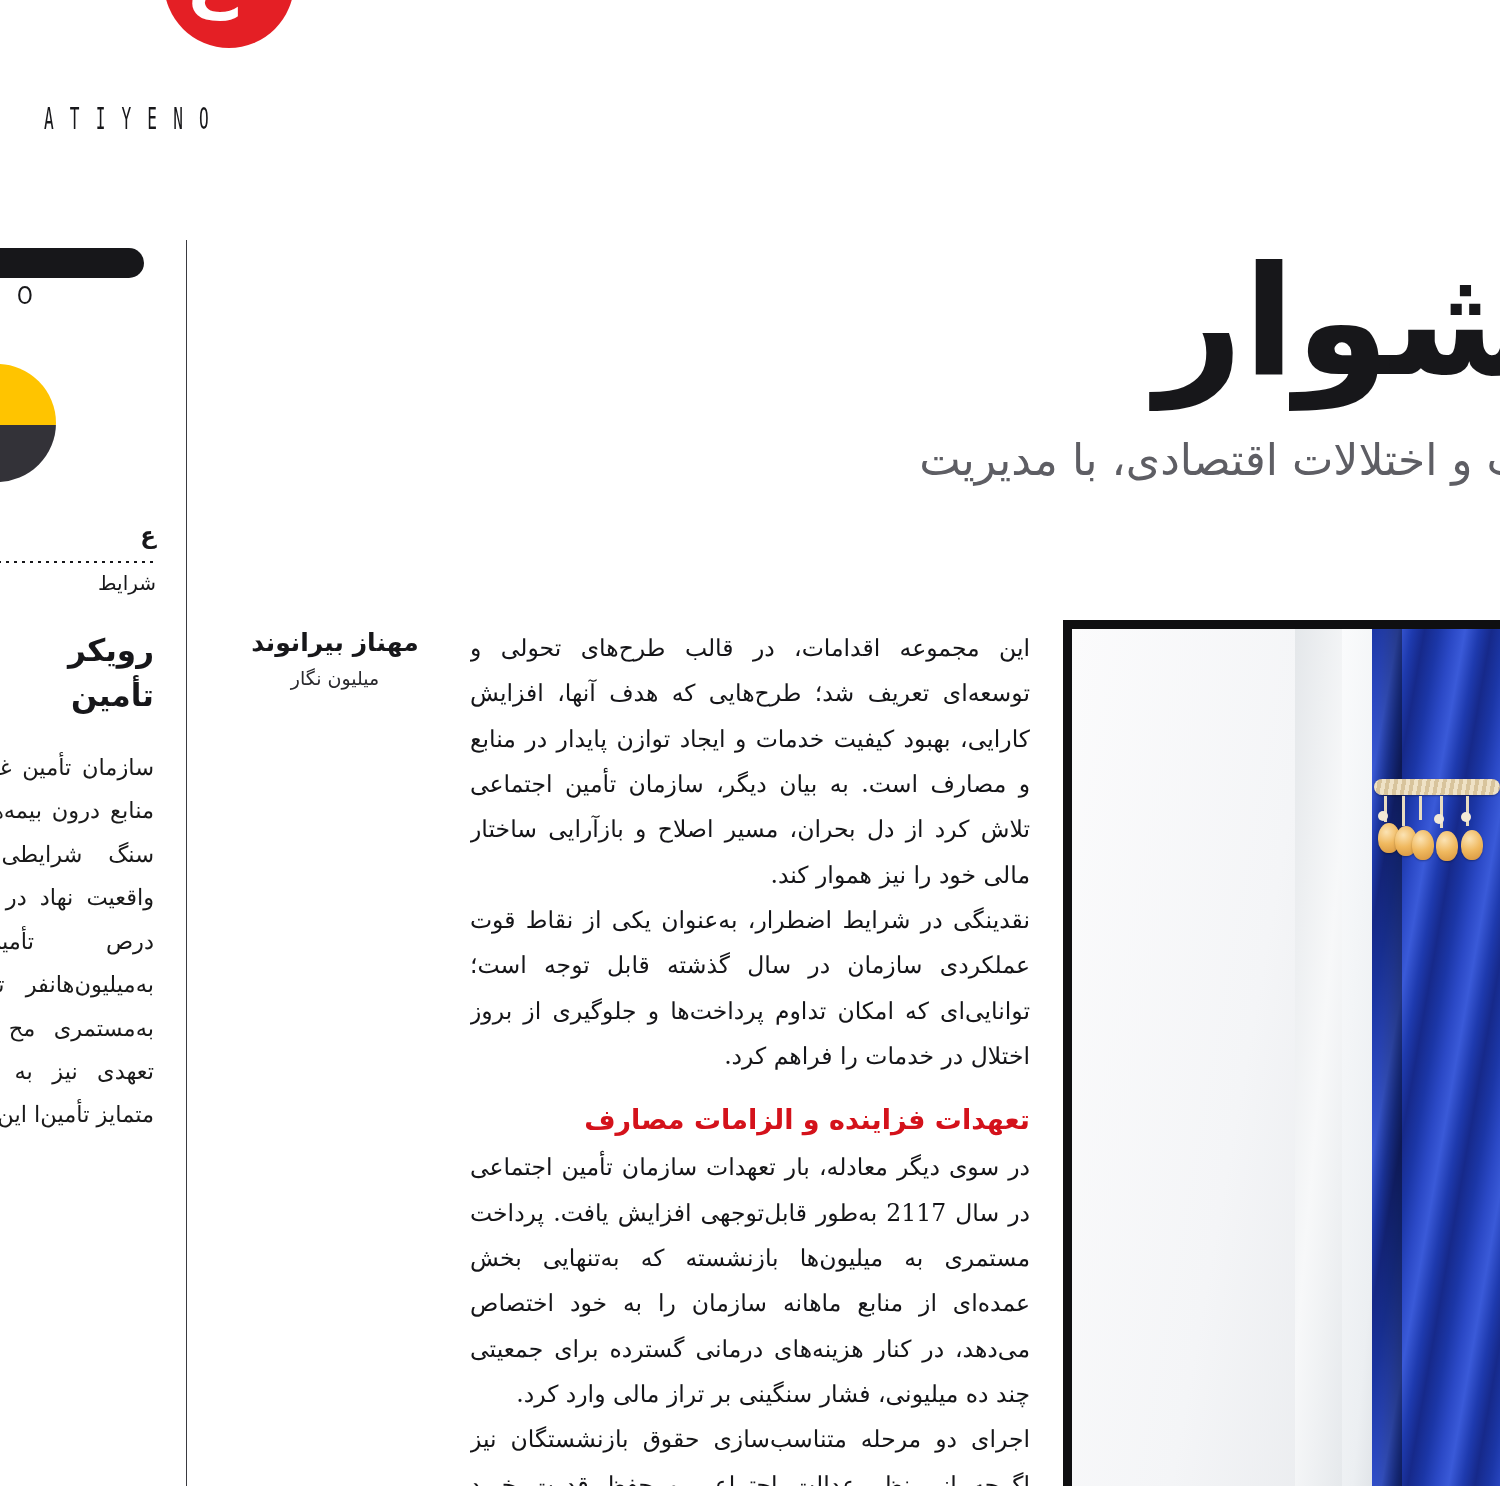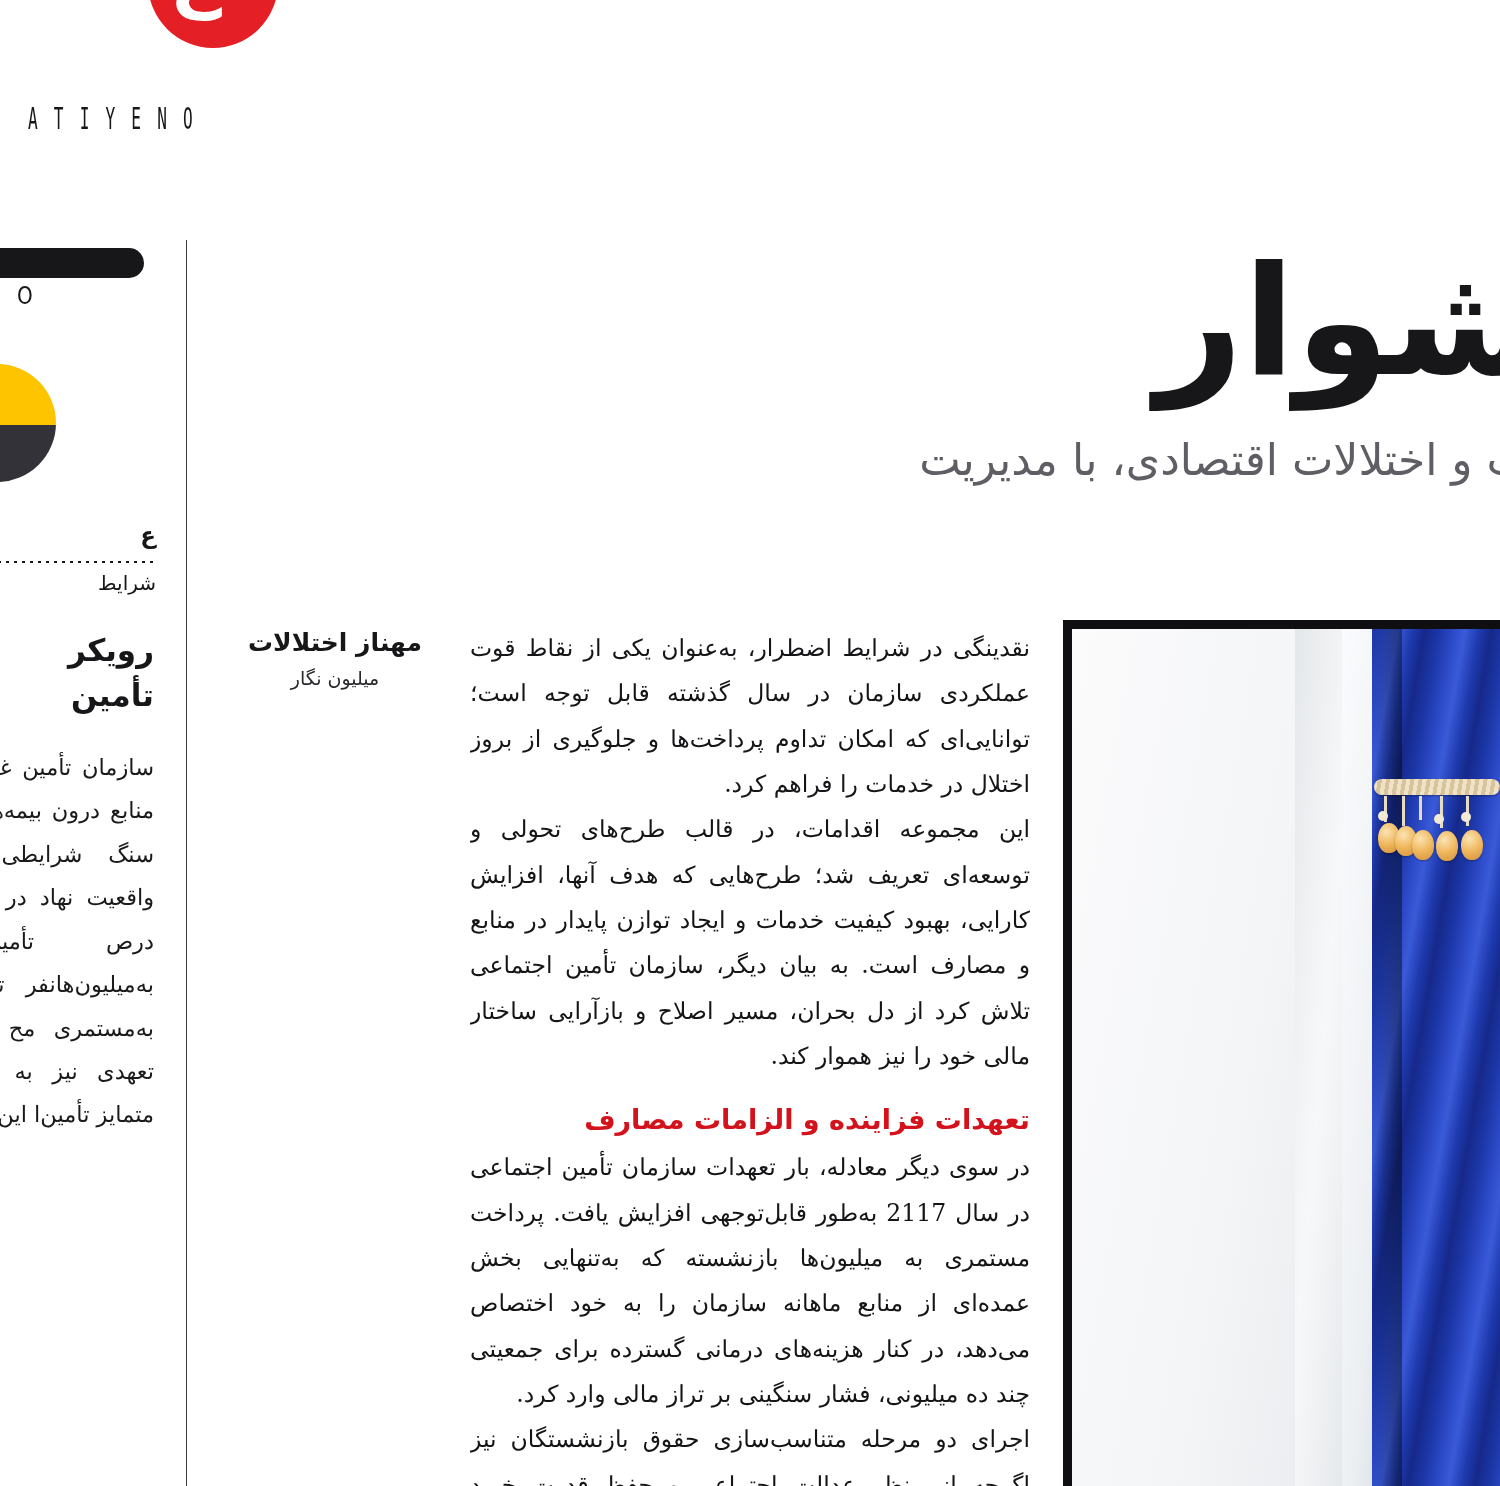--- a/index.html
+++ b/index.html
@@ -19,21 +19,21 @@
 
   .page {
     position: absolute;
     inset: 0;
     background: #ffffff;
   }
 
   
   .masthead {
     position: absolute;
-    left: 0; top: 0;
+    left: 16px; top: 0;
     width: 720px;
     height: 150px;
   }
   .masthead-logo-mark {
     position: absolute;
     left: 148px;
     top: -52px;
     width: 132px;
     height: 100px;
     overflow: hidden;
@@ -379,27 +379,27 @@
       <p>سازمان تأمین غالب جامعه باز به منابع درون بیمه‌های اجتما تعهدات سنگ شرایطی پیچ در صدر واقعیت نهاد در ساخت حدود ۷۰ درص تأمین اجتماعی به‌میلیون‌هانفر تومان منابع می به‌مستمری مح درمان، بیمه‌های تعهدی نیز به سازمان قرار د متمایز تأمین‌ا این هزینه‌هاست</p>
     </div>
   </div>
 
   <div class="headline">
     <div class="headline-main">دشوار</div>
     <div class="headline-sub">ت و اختلالات اقتصادی، با مدیریت</div>
   </div>
 
   <div class="byline">
-    <div class="byline-name">مهناز اختلالات</div>
+    <div class="byline-name">مهناز بیرانوند</div>
     <div class="byline-role">میلیون نگار</div>
   </div>
 
   <div class="article-col">
+    <p>این مجموعه اقدامات، در قالب طرح‌های تحولی و توسعه‌ای تعریف شد؛ طرح‌هایی که هدف آنها، افزایش کارایی، بهبود کیفیت خدمات و ایجاد توازن پایدار در منابع و مصارف است. به بیان دیگر، سازمان تأمین اجتماعی تلاش کرد از دل بحران، مسیر اصلاح و بازآرایی ساختار مالی خود را نیز هموار کند.</p>
     <p>نقدینگی در شرایط اضطرار، به‌عنوان یکی از نقاط قوت عملکردی سازمان در سال گذشته قابل توجه است؛ توانایی‌ای که امکان تداوم پرداخت‌ها و جلوگیری از بروز اختلال در خدمات را فراهم کرد.</p>
-    <p>این مجموعه اقدامات، در قالب طرح‌های تحولی و توسعه‌ای تعریف شد؛ طرح‌هایی که هدف آنها، افزایش کارایی، بهبود کیفیت خدمات و ایجاد توازن پایدار در منابع و مصارف است. به بیان دیگر، سازمان تأمین اجتماعی تلاش کرد از دل بحران، مسیر اصلاح و بازآرایی ساختار مالی خود را نیز هموار کند.</p>
     <p class="subhead">تعهدات فزاینده و الزامات مصارف</p>
     <p>در سوی دیگر معادله، بار تعهدات سازمان تأمین اجتماعی در سال 2117 به‌طور قابل‌توجهی افزایش یافت. پرداخت مستمری به میلیون‌ها بازنشسته که به‌تنهایی بخش عمده‌ای از منابع ماهانه سازمان را به خود اختصاص می‌دهد، در کنار هزینه‌های درمانی گسترده برای جمعیتی چند ده میلیونی، فشار سنگینی بر تراز مالی وارد کرد.</p>
     <p>اجرای دو مرحله متناسب‌سازی حقوق بازنشستگان نیز اگرچه از منظر عدالت اجتماعی و حفظ قدرت خرید اقدامی ضروری به شمار می‌رود، اما به افزایش قابل توجه</p>
   </div>
 
   <div class="photo-frame">
     <div class="photo-inner">
       <div class="sheer-a"></div>
       <div class="sheer-b"></div>
       <div class="sheer-c"></div>

